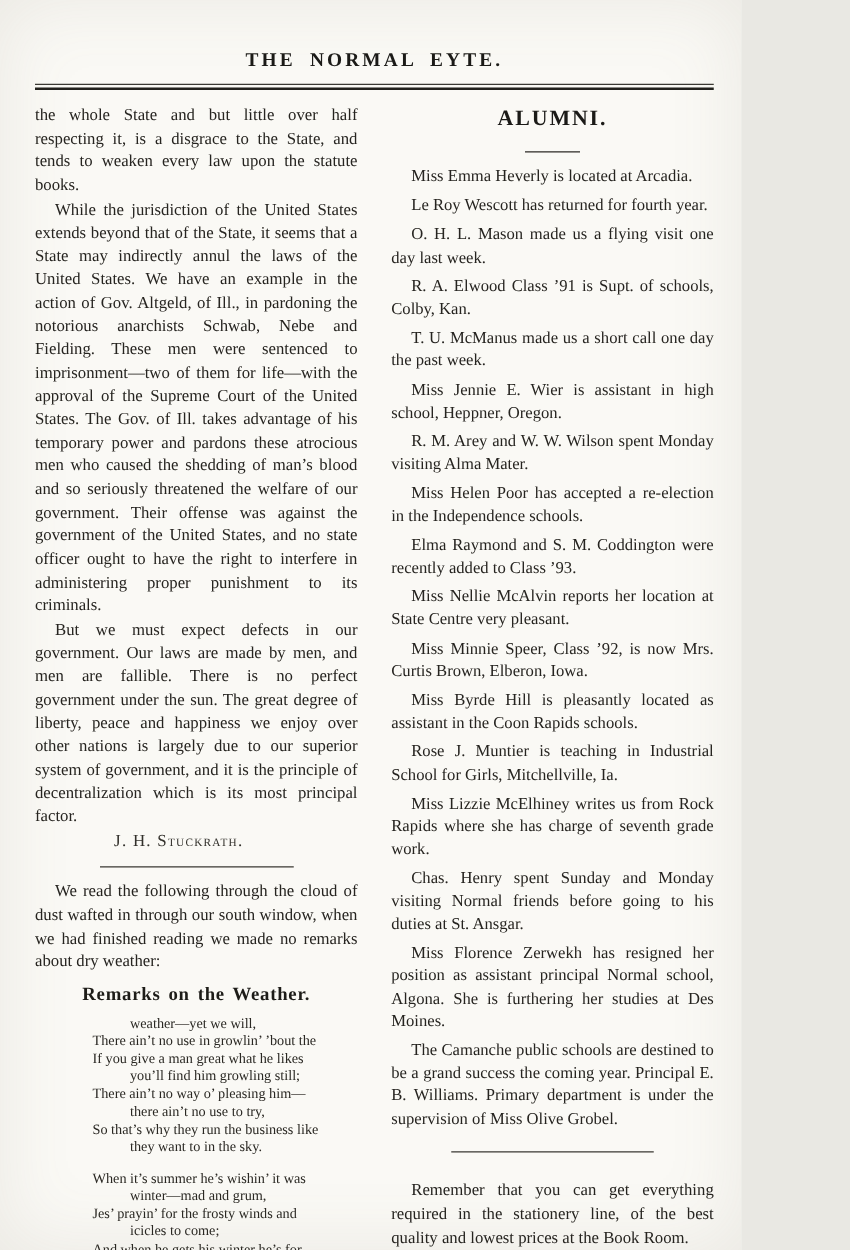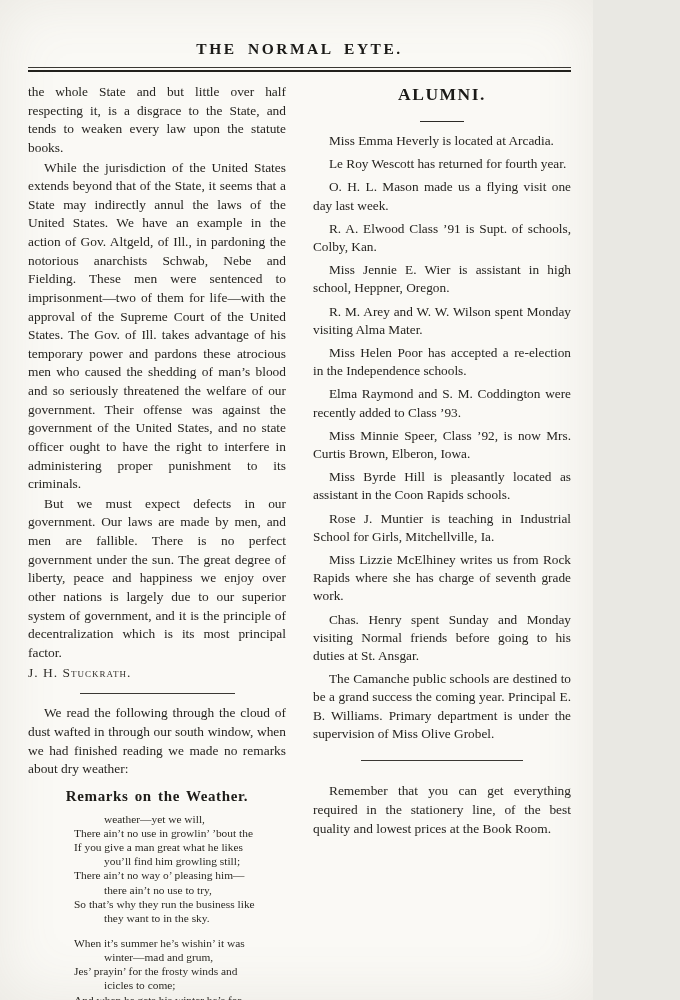--- a/index.html
+++ b/index.html
@@ -44,21 +44,21 @@
   p.body {
     font-size: 13.4px;
     line-height: 1.39;
     text-align: justify;
     margin: 0;
   }
   p.indent { text-indent: 16px; }
   .left p.body { margin-bottom: 1px; }
 
   .signature {
-    text-align: left;
+    text-align: center;
     padding-right: 28px;
     font-variant: small-caps;
     letter-spacing: 1px;
     font-size: 13.5px;
     margin-top: 3px;
     color: #32302b;
   }
   .divider {
     border-top: 1.2px solid #3a3833;
     width: 155px;
@@ -148,29 +148,32 @@
     </div>
 
     <div class="col right">
       <h2 class="alumni-heading">ALUMNI.</h2>
       <div class="alumni-rule"></div>
 
       <p class="body indent item">Miss Emma Heverly is located at Arcadia.</p>
       <p class="body indent item">Le Roy Wescott has returned for fourth year.</p>
       <p class="body indent item">O. H. L. Mason made us a flying visit one day last week.</p>
       <p class="body indent item">R. A. Elwood Class ’91 is Supt. of schools, Colby, Kan.</p>
+      <p class="body indent item">T. U. McManus made us a short call one day the past week.</p>
       <p class="body indent item">Miss Jennie E. Wier is assistant in high school, Heppner, Oregon.</p>
       <p class="body indent item">R. M. Arey and W. W. Wilson spent Monday visiting Alma Mater.</p>
       <p class="body indent item">Miss Helen Poor has accepted a re-election in the Independence schools.</p>
       <p class="body indent item">Elma Raymond and S. M. Coddington were recently added to Class ’93.</p>
+      <p class="body indent item">Miss Nellie McAlvin reports her location at State Centre very pleasant.</p>
       <p class="body indent item">Miss Minnie Speer, Class ’92, is now Mrs. Curtis Brown, Elberon, Iowa.</p>
       <p class="body indent item">Miss Byrde Hill is pleasantly located as assistant in the Coon Rapids schools.</p>
       <p class="body indent item">Rose J. Muntier is teaching in Industrial School for Girls, Mitchellville, Ia.</p>
       <p class="body indent item">Miss Lizzie McElhiney writes us from Rock Rapids where she has charge of seventh grade work.</p>
       <p class="body indent item">Chas. Henry spent Sunday and Monday visiting Normal friends before going to his duties at St. Ansgar.</p>
+      <p class="body indent item">Miss Florence Zerwekh has resigned her position as assistant principal Normal school, Algona. She is furthering her studies at Des Moines.</p>
       <p class="body indent item">The Camanche public schools are destined to be a grand success the coming year.   Principal E. B. Williams.  Primary department is under the supervision of Miss Olive Grobel.</p>
 
       <div class="divider"></div>
 
       <p class="body indent note">Remember that you can  get  everything required in the stationery line, of the best quality and lowest prices at the Book Room.</p>
     </div>
 
   </div>
 </div>
 

